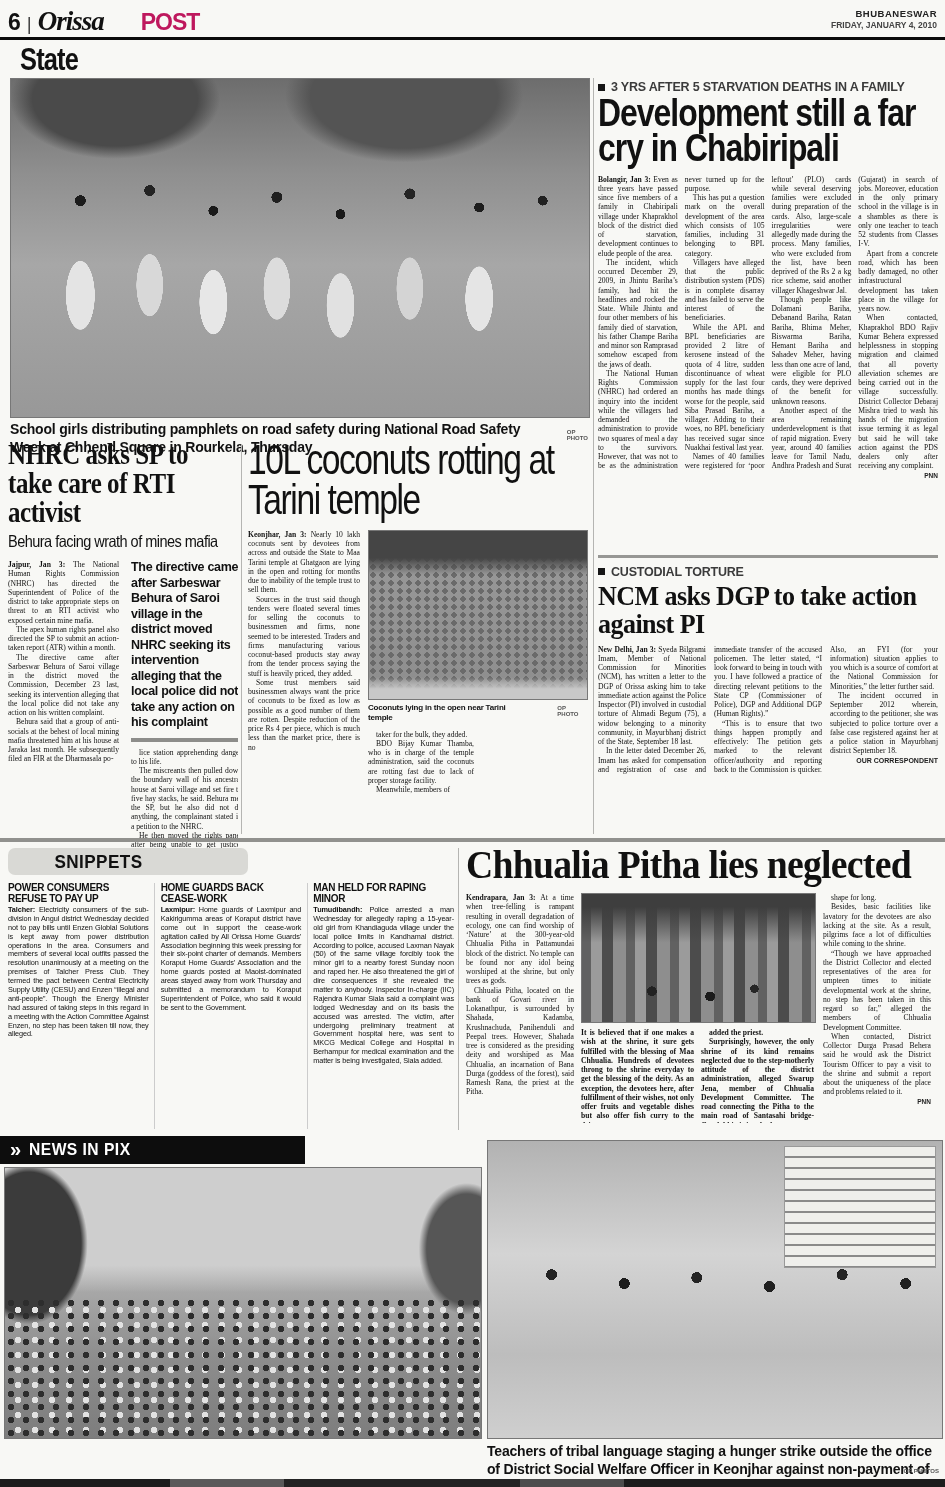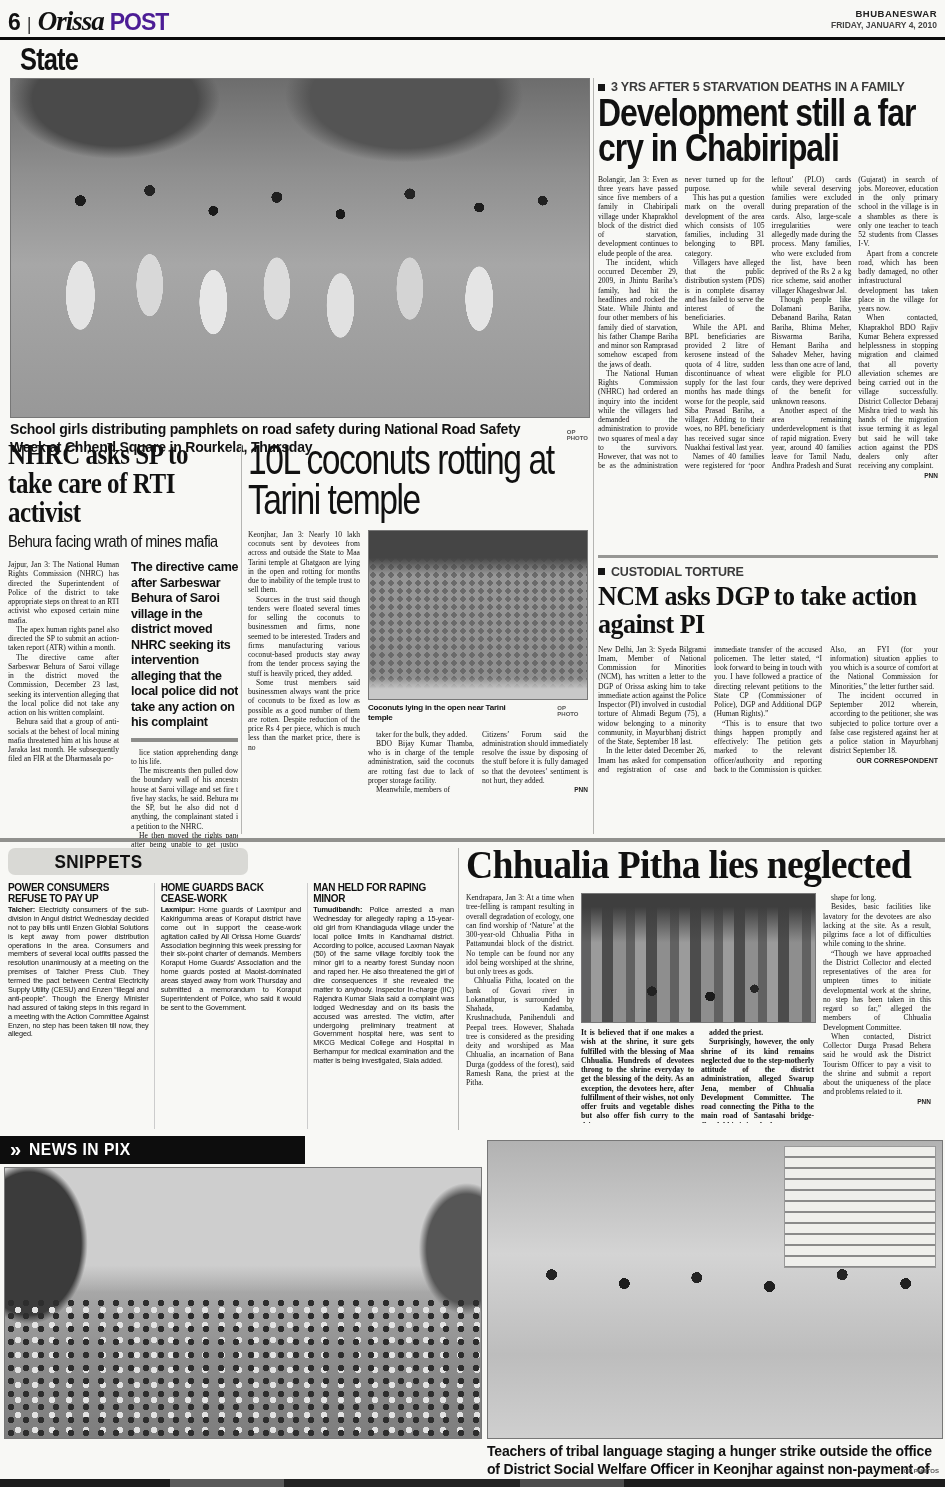--- a/index.html
+++ b/index.html
@@ -5,39 +5,39 @@
 <style>
   html,body{margin:0;padding:0;background:#e8e8e4;}
   .page{position:relative;width:945px;height:1487px;background:#f8f8f5;color:#111;
         font-family:"Liberation Serif",serif;overflow:hidden;}
   
   .masthead{position:absolute;left:8px;top:6px;right:8px;height:30px;}
   .mh-left{position:absolute;left:0;top:0;display:flex;align-items:baseline;gap:6px;}
   .mh-page{font:900 23px "Liberation Sans",sans-serif;}
   .mh-div{font:300 19px "Liberation Sans",sans-serif;color:#444;}
   .mh-orissa{font:italic 700 27px "Liberation Serif",serif;letter-spacing:-1px;}
-  .mh-post{font:800 23px "Liberation Sans",sans-serif;color:#4c1d95;letter-spacing:-1px;}
+  .mh-post{font:800 23px "Liberation Sans",sans-serif;color:#be185d;letter-spacing:-1px;margin-left:31px;}
   .mh-right{position:absolute;right:0;top:2px;text-align:right;font-family:"Liberation Sans",sans-serif;}
   .mh-city{font-weight:700;font-size:9.5px;letter-spacing:0.5px;color:#222;}
   .mh-date{font-weight:700;font-size:8.5px;color:#444;margin-top:1px;}
   .rule-top{position:absolute;left:0;right:0;top:37px;height:3px;background:#0b0b0b;}
   .section-title{position:absolute;left:20px;top:42px;font:900 31px "Liberation Sans",sans-serif;
         letter-spacing:-1px;transform:scaleX(0.82);transform-origin:0 0;}
   
   .photo{position:absolute;overflow:hidden;border:1px solid #777;}
   .photo .tex{position:absolute;}
   .caption{font-family:"Liberation Sans",sans-serif;font-weight:700;font-size:14px;
         letter-spacing:-0.2px;line-height:1.3;color:#111;}
   .credit{font-family:"Liberation Sans",sans-serif;font-weight:700;font-size:6px;color:#555;}
   .kicker{display:flex;align-items:center;font:700 12.5px "Liberation Sans",sans-serif;
         color:#3b3b3b;letter-spacing:-0.2px;white-space:nowrap;}
   .sq{display:inline-block;width:7px;height:7px;background:#161616;margin-right:6px;flex:none;}
   .para{margin:0;text-align:justify;text-indent:8px;font-size:7.6px;line-height:1.22;}
   .para.first{text-indent:0;}
-  .dl{font-weight:400;}
+  .dl{font-weight:700;}
   .plist{display:contents;}
   .sign{text-align:right;font:700 6.5px "Liberation Sans",sans-serif;color:#222;margin-top:1px;}
   .v-rule{position:absolute;width:1px;background:#b5b5b2;}
   .gray-rule{height:3px;background:#979794;}
   .thick-rule{position:absolute;left:0;right:0;top:838px;height:4px;background:#91918e;}
   
   .ph-top{left:10px;top:78px;width:578px;height:338px;
     background:
       radial-gradient(circle 9px at 12% 36%, #1c1c1c 0 60%, transparent 61%),
       radial-gradient(circle 9px at 24% 33%, #232323 0 60%, transparent 61%),
@@ -213,24 +213,20 @@
       <div class="coco-right">
         <div class="ph-coco"></div>
         <div class="coco-cap">
           <span class="caption" style="font-size:8px;">Coconuts lying in the open near Tarini temple</span>
           <span class="credit">OP PHOTO</span>
         </div>
         <div class="coco-lower">
           <div class="coco-lc">
             <div class="plist"><p class="para">taker for the bulk, they added.</p><p class="para">BDO Bijay Kumar Thamba, who is in charge of the temple administration, said the coconuts are rotting fast due to lack of proper storage facility.</p><p class="para">Meanwhile, members of</p></div>
           </div>
-          <div class="coco-lc">
-            <div class="plist"><p class="para first">Citizens’ Forum said the administration should immediately resolve the issue by disposing of the stuff before it is fully damaged so that the devotees’ sentiment is not hurt, they added.</p></div>
-            <div class="sign">PNN</div>
-          </div>
         </div>
       </div>
     </div>
   </div>
 
   <div class="right-col">
     <div class="kicker">
       <span class="sq"></span>
       <span>3 YRS AFTER 5 STARVATION DEATHS IN A FAMILY</span>
     </div>

